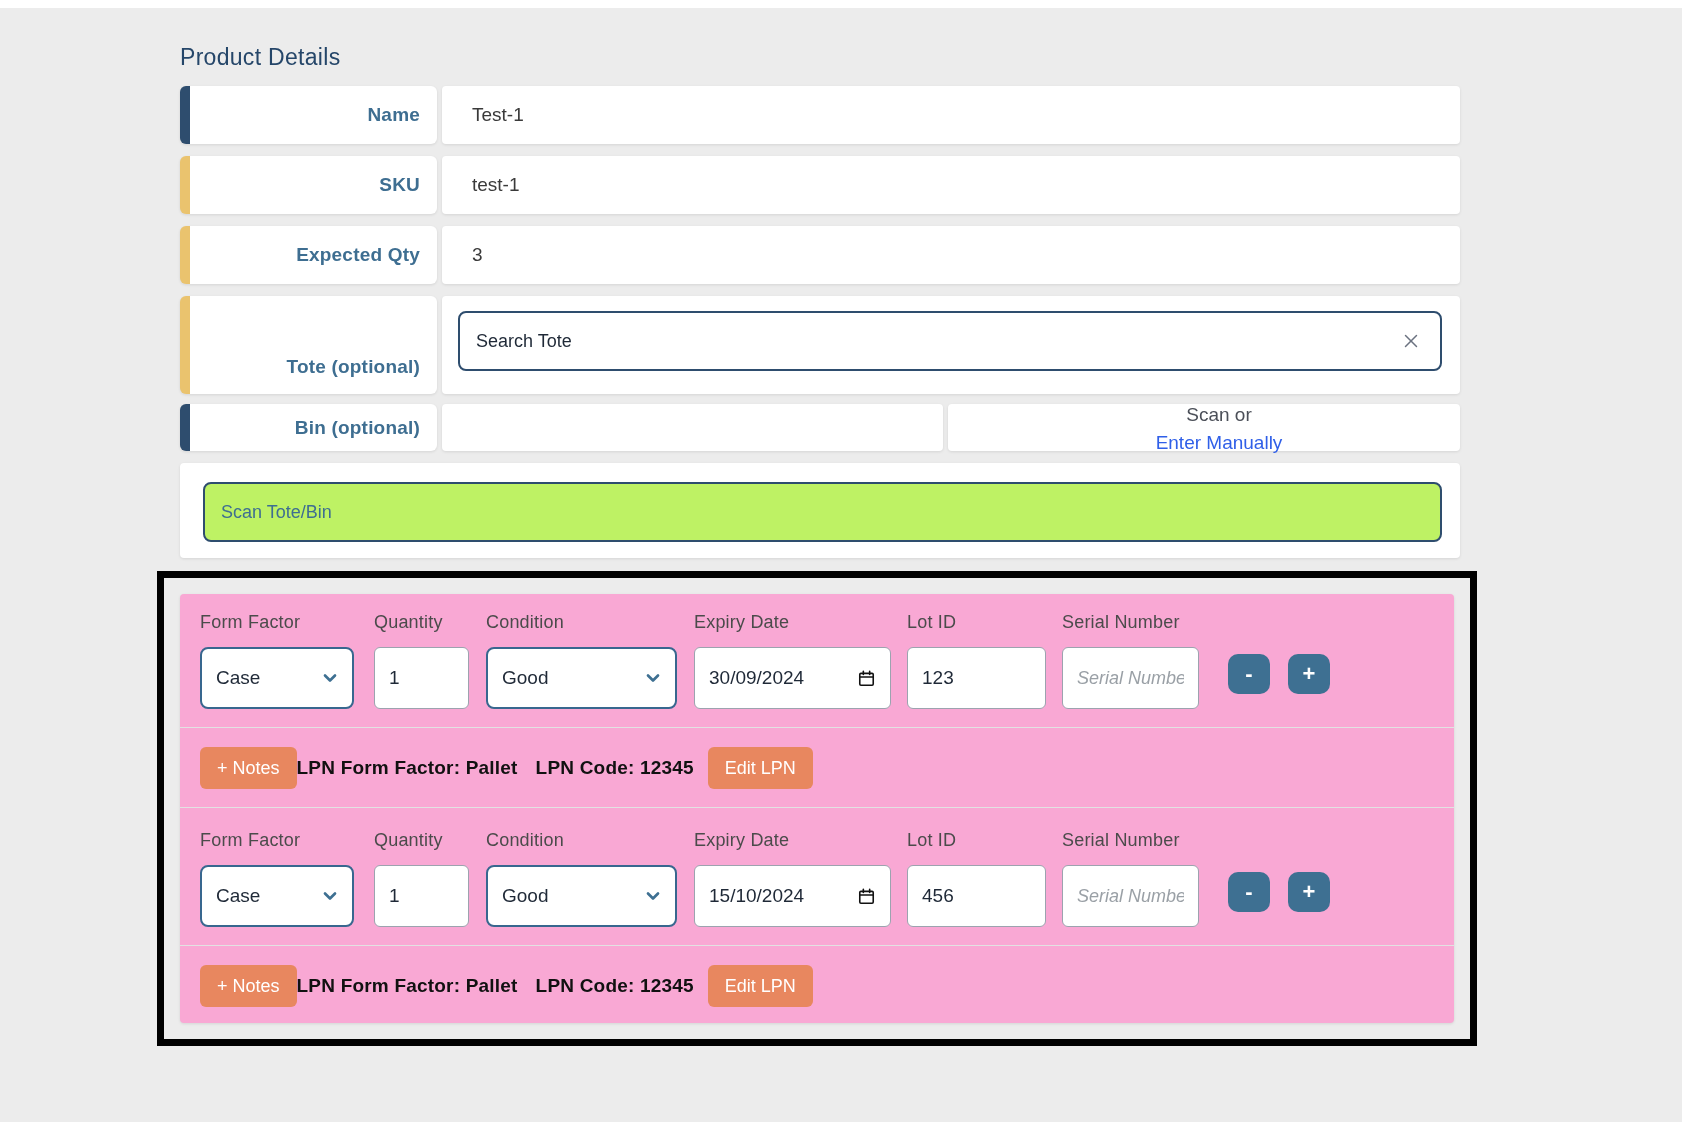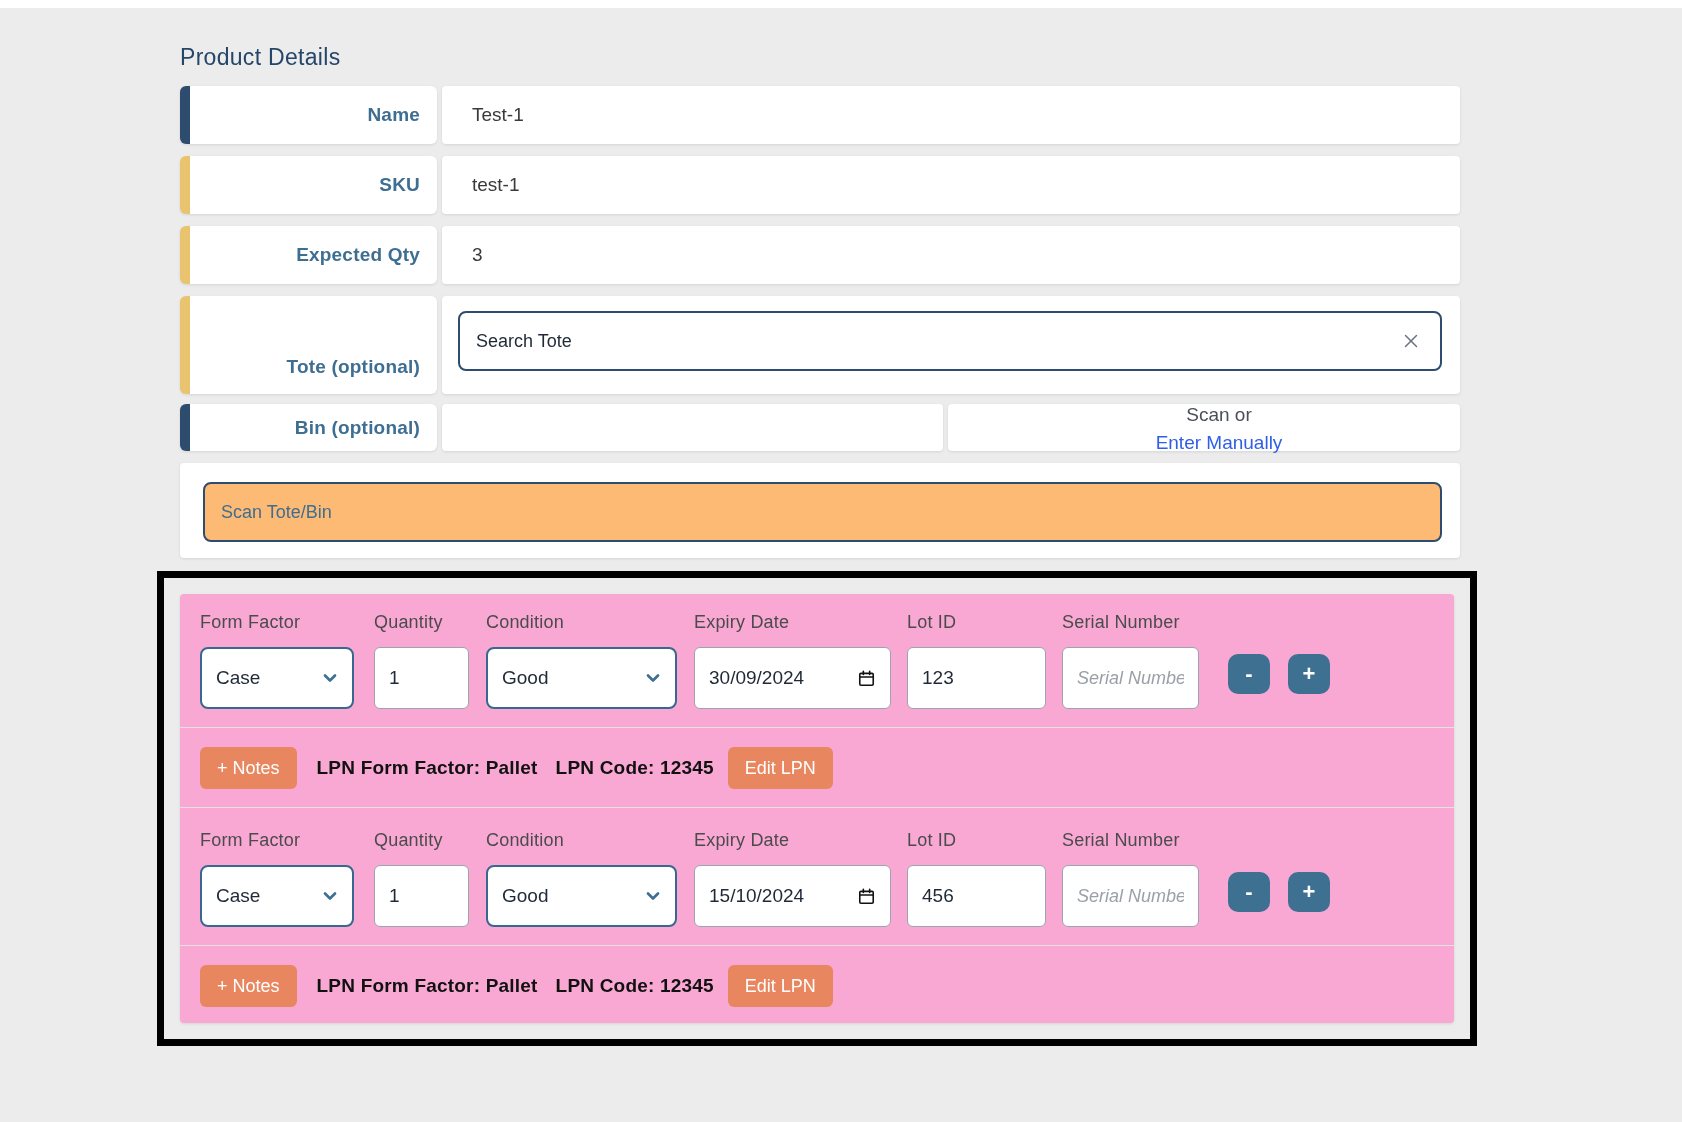--- a/index.html
+++ b/index.html
@@ -91,21 +91,21 @@
   .scan-input {
     width: 100%;
     height: 60px;
     border: 2px solid var(--c-navy, #2e4d6e);
     border-radius: 8px;
     padding: 0 16px;
     font-size: 18px;
     font-family: "Liberation Sans", sans-serif;
     color: var(--c-label-blue, #3e6e91);
     outline: none;
-    background: #fdba74;
+    background: #bef264;
   }
   .scan-input::placeholder { color: var(--c-label-blue, #3e6e91); opacity: 1; }
 
   
   .lpn-outer {
     margin-left: -23px;            
     width: 1320px;
     border: 7px solid #000;
     padding: 16px;
   }
@@ -192,21 +192,21 @@
     background: var(--c-salmon, #e8875f);
     color: #fff;
     border: none;
     border-radius: 6px;
     padding: 0 17px;
     font-size: 18px;
     font-weight: 500;
     cursor: pointer;
     font-family: "Liberation Sans", sans-serif;
   }
-  .notes-btn { margin-right: 20px; }
+  .notes-btn { }
   .lpn-text { font-size: 19px; font-weight: 700; color: #111; letter-spacing: 0.2px; }
   .lpn-ff { margin-right: 18px; }
   .lpn-code { margin-right: 14px; }
 
   svg { display: block; }
 </style>
 </head>
 <body>
 
 <div class="top-strip"></div>

